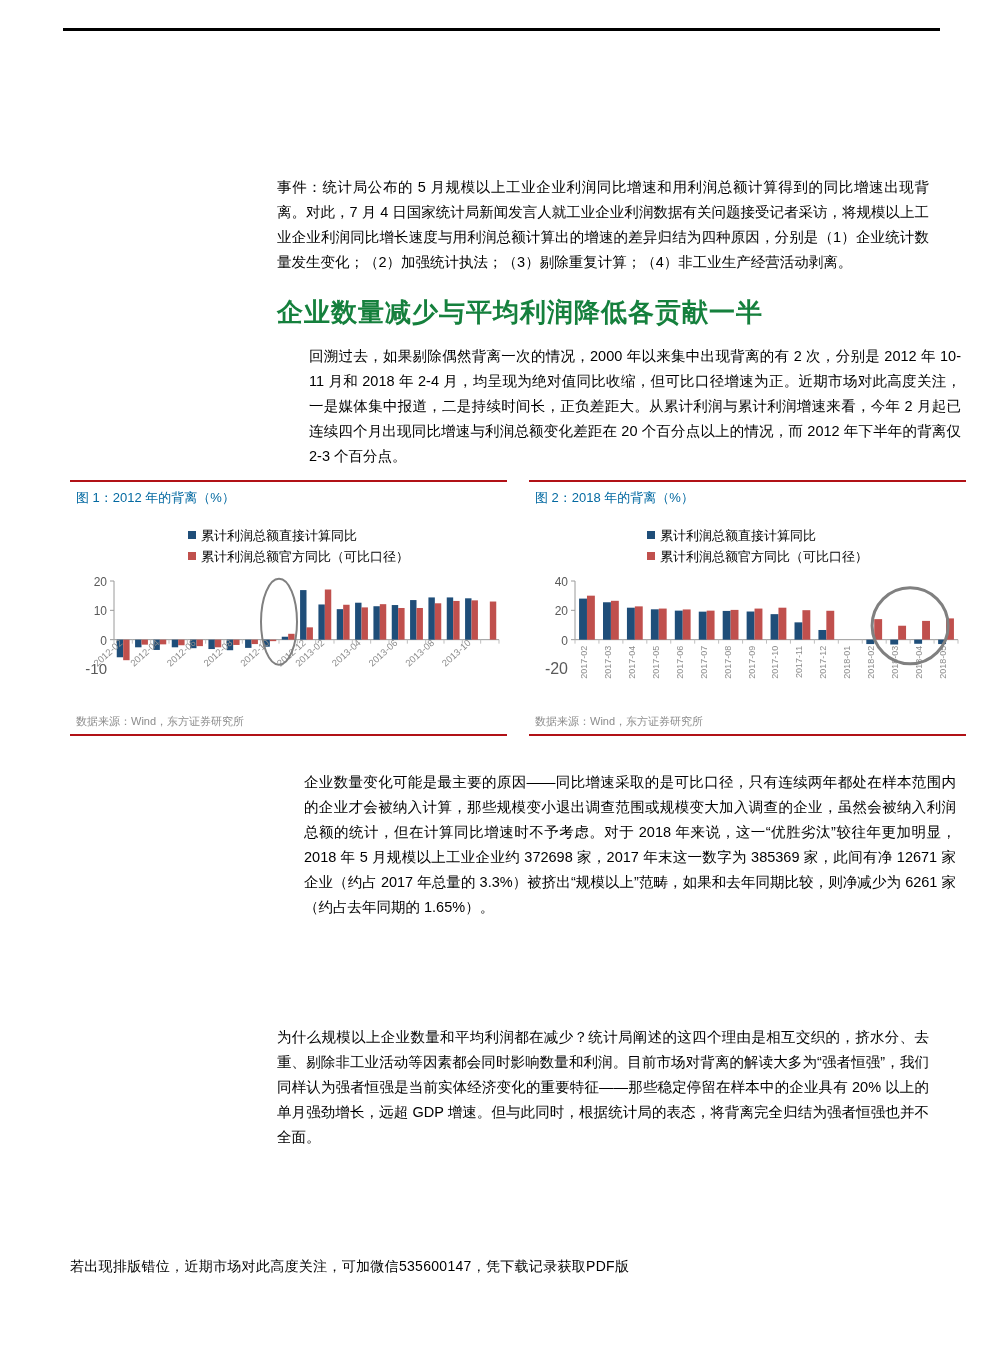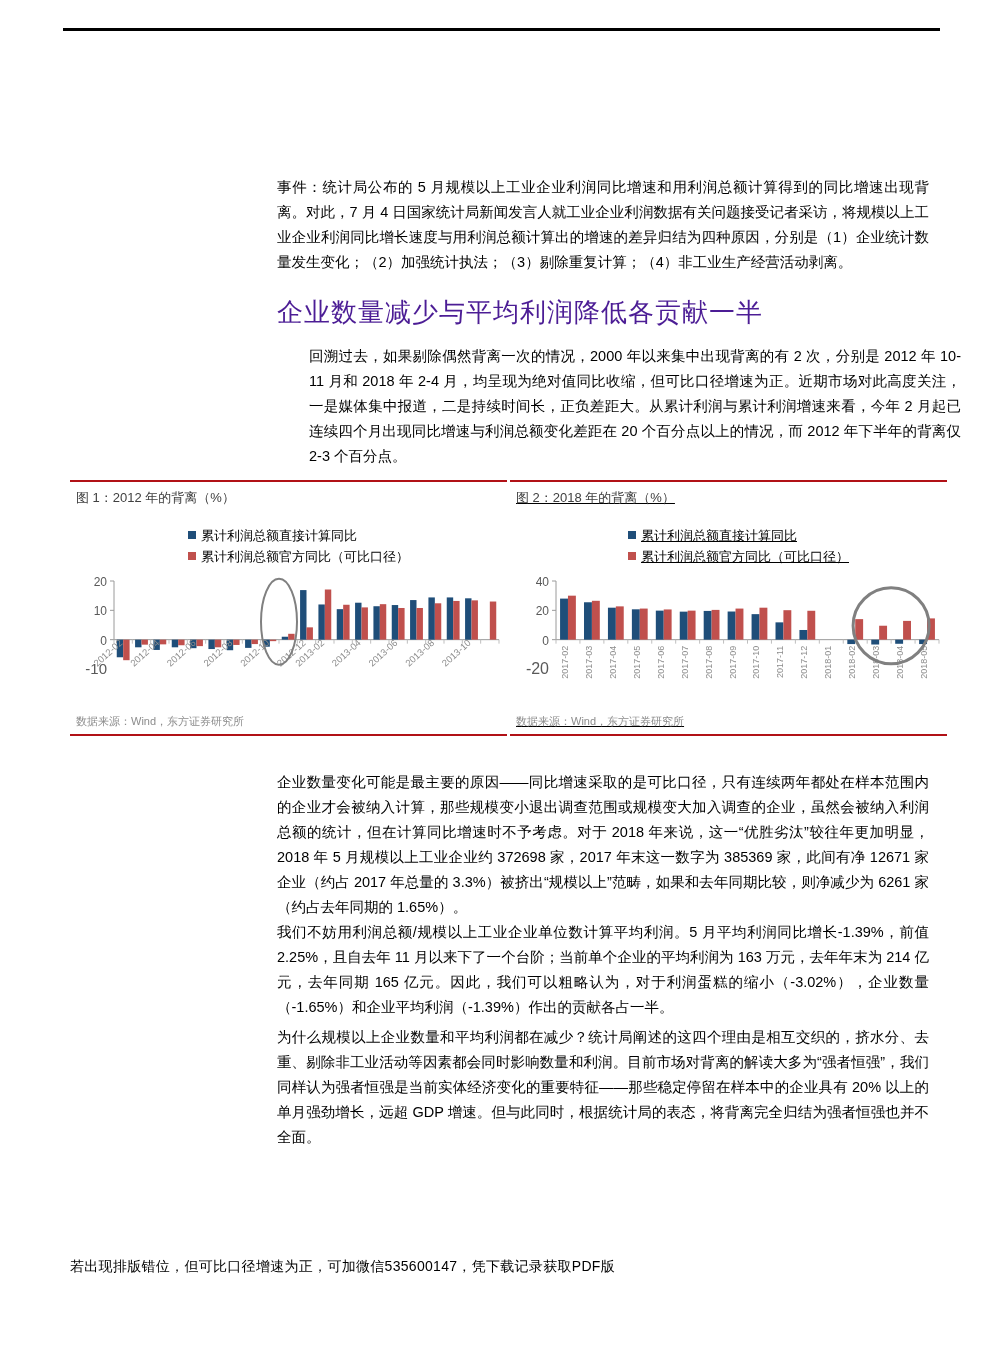--- a/index.html
+++ b/index.html
@@ -25,36 +25,36 @@
   p.body {
     margin:0 0 14px 0;
     font-size:14.5px;
     line-height:25px;
     text-align:justify;
     color:#000;
   }
   h2.section {
     margin:0;
     font-size:26px;
-    font-weight:normal;
-    color:#4c1d95;
+    font-weight:bold;
+    color:#15803d;
     letter-spacing:1px;
     line-height:34px;
   }
 
   
   .fig {
     position:absolute;
     width:437px;
   }
   .fig .fig-rule-top {
     height:2px; background:#b11116; width:100%;
   }
   .fig .fig-title {
-    color:#404040;
+    color:#0369a1;
     font-size:13px;
     padding:7px 4px 0 6px;
     line-height:18px;
   }
   .fig .fig-rule-bottom {
     height:2px; background:#b11116; width:100%; margin-top:2px;
   }
   .fig .fig-source {
     color:#8c8c8c;
     font-size:11px;
@@ -203,21 +203,21 @@
           <text x="364.8333333333333" y="68.66666666666666" font-family="&quot;Liberation Sans&quot;, sans-serif" font-size="9.5" fill="#8c8c8c" text-anchor="end" transform="rotate(-42 364.83 68.66666666666666)">2013-08</text>
           <text x="401.5" y="68.66666666666666" font-family="&quot;Liberation Sans&quot;, sans-serif" font-size="9.5" fill="#8c8c8c" text-anchor="end" transform="rotate(-42 401.50 68.66666666666666)">2013-10</text>
           <ellipse cx="209.0" cy="46.7" rx="18" ry="43" fill="none" stroke="#808080" stroke-width="2"></ellipse>
         </svg>
     </div>
 
     <div class="fig-source">数据来源：Wind，东方证券研究所</div>
     <div class="fig-rule-bottom"></div>
   </div>
 
-  <div class="fig" style="left:510px; top:480px;text-decoration:underline;">
+  <div class="fig" style="left:529px; top:480px;">
     <div class="fig-rule-top"></div>
     <div class="fig-title">图 2：2018 年的背离（%）</div>
 
     <div class="legend">
       <div class="row">
         <span class="sw blue"></span><span>累计利润总额直接计算同比</span>
       </div>
       <div class="row">
         <span class="sw red"></span><span>累计利润总额官方同比（可比口径）</span>
       </div>
@@ -298,27 +298,24 @@
           <text x="393.09375" y="70.66666666666666" font-family="&quot;Liberation Sans&quot;, sans-serif" font-size="9" fill="#8c8c8c" text-anchor="end" transform="rotate(-90 393.09 70.66666666666666)">2018-04</text>
           <text x="417.03125" y="70.66666666666666" font-family="&quot;Liberation Sans&quot;, sans-serif" font-size="9" fill="#8c8c8c" text-anchor="end" transform="rotate(-90 417.03 70.66666666666666)">2018-05</text>
           <circle cx="381.1" cy="50.7" r="38" fill="none" stroke="#808080" stroke-width="3"></circle>
         </svg>
     </div>
 
     <div class="fig-source">数据来源：Wind，东方证券研究所</div>
     <div class="fig-rule-bottom"></div>
   </div>
 
-  <div class="col" style="top:770px;">
+  <div class="col" style="top:770px;margin-left:27px;">
     <p class="body">企业数量变化可能是最主要的原因——同比增速采取的是可比口径，只有连续两年都处在样本范围内的企业才会被纳入计算，那些规模变小退出调查范围或规模变大加入调查的企业，虽然会被纳入利润总额的统计，但在计算同比增速时不予考虑。对于 2018 年来说，这一“优胜劣汰”较往年更加明显，2018 年 5 月规模以上工业企业约 372698 家，2017 年末这一数字为 385369 家，此间有净 12671 家企业（约占 2017 年总量的 3.3%）被挤出“规模以上”范畴，如果和去年同期比较，则净减少为 6261 家（约占去年同期的 1.65%）。</p>
   </div>
 
-  <div class="col" style="top:920px;">
-    <p class="body">我们不妨用利润总额/规模以上工业企业单位数计算平均利润。5 月平均利润同比增长-1.39%，前值 2.25%，且自去年 11 月以来下了一个台阶；当前单个企业的平均利润为 163 万元，去年年末为 214 亿元，去年同期 165 亿元。因此，我们可以粗略认为，对于利润蛋糕的缩小（-3.02%），企业数量（-1.65%）和企业平均利润（-1.39%）作出的贡献各占一半。</p>
-  </div>
 
   <div class="col" style="top:1025px;">
     <p class="body">为什么规模以上企业数量和平均利润都在减少？统计局阐述的这四个理由是相互交织的，挤水分、去重、剔除非工业活动等因素都会同时影响数量和利润。目前市场对背离的解读大多为“强者恒强”，我们同样认为强者恒强是当前实体经济变化的重要特征——那些稳定停留在样本中的企业具有 20% 以上的单月强劲增长，远超 GDP 增速。但与此同时，根据统计局的表态，将背离完全归结为强者恒强也并不全面。</p>
   </div>
 
-  <div class="footer">若出现排版错位，但可比口径增速为正，可加微信535600147，凭下载记录获取PDF版</div>
+  <div class="footer">若出现排版错位，近期市场对此高度关注，可加微信535600147，凭下载记录获取PDF版</div>
 
 </div>
 
 </body></html>

